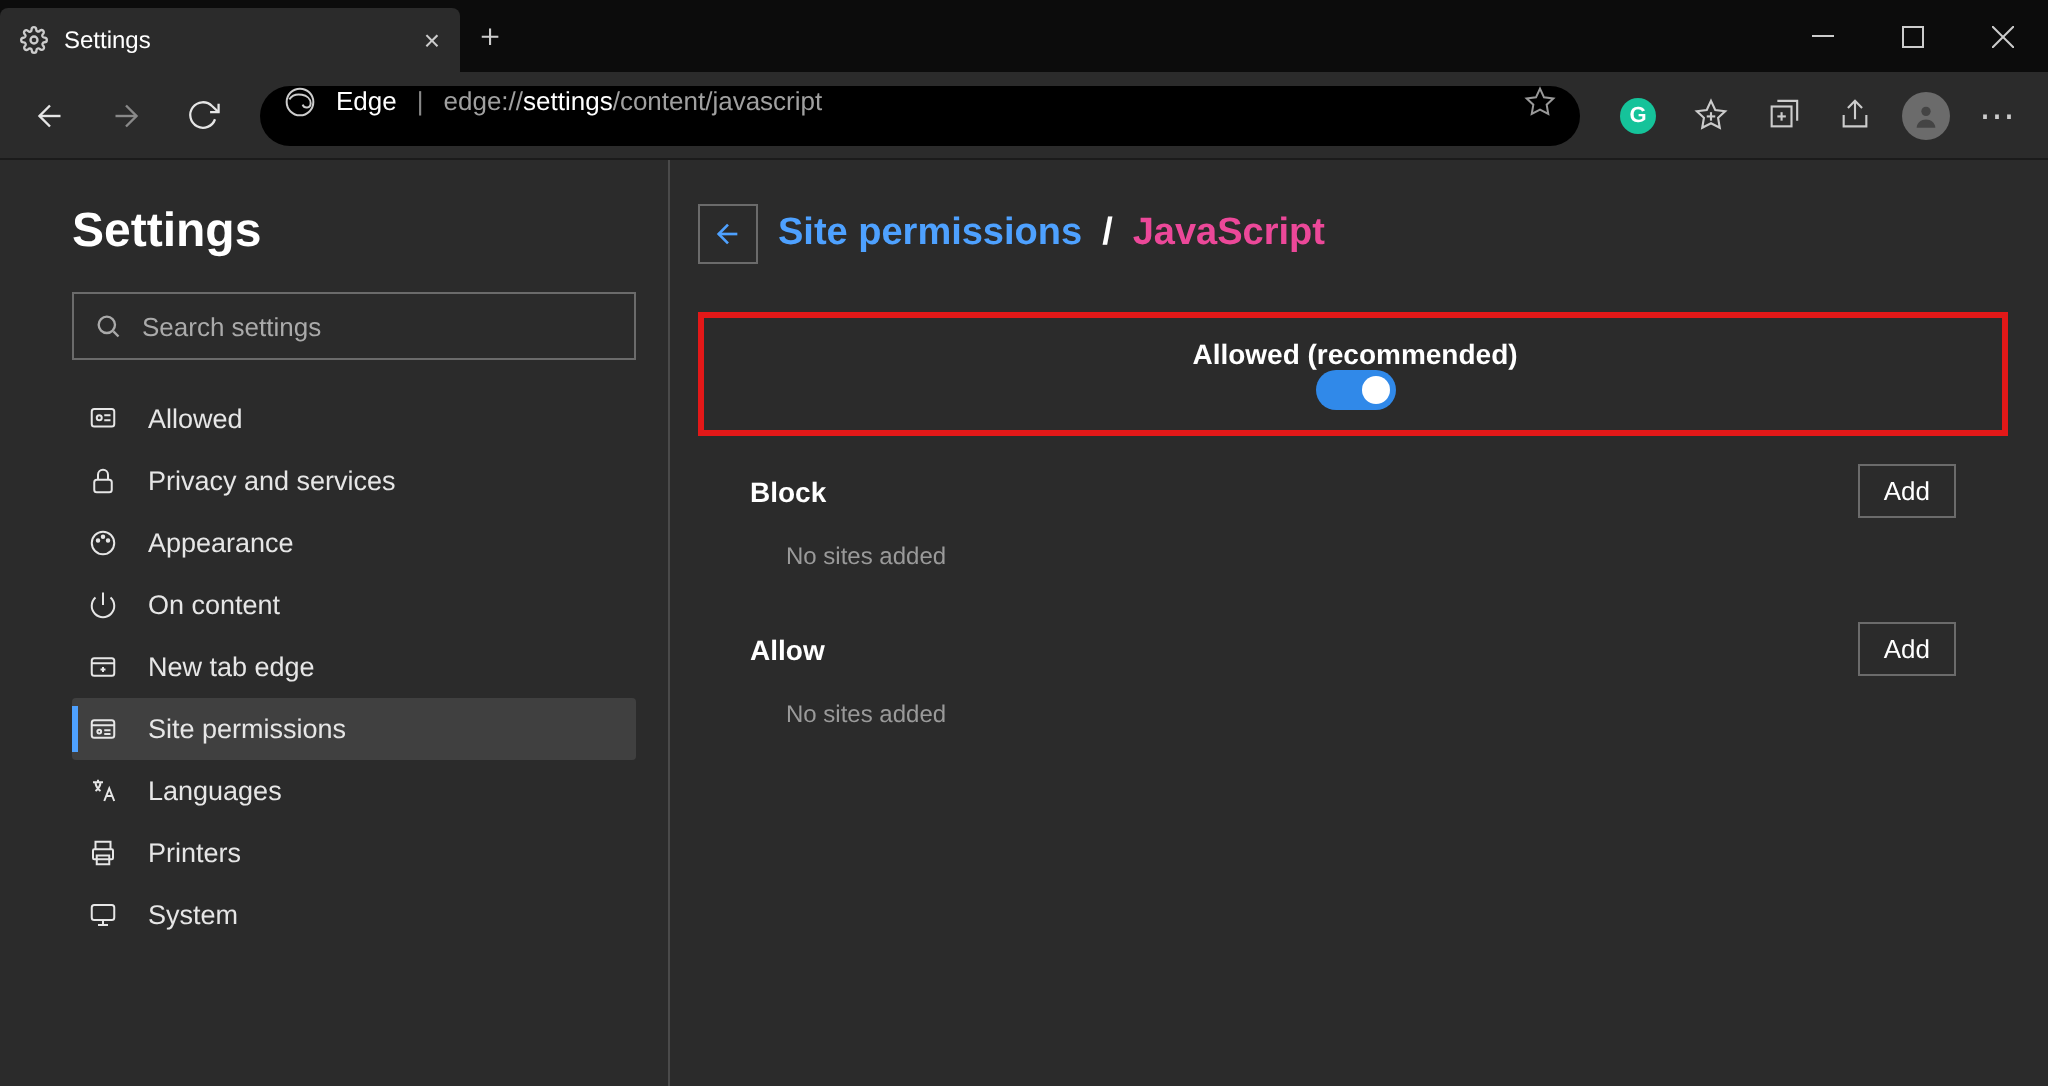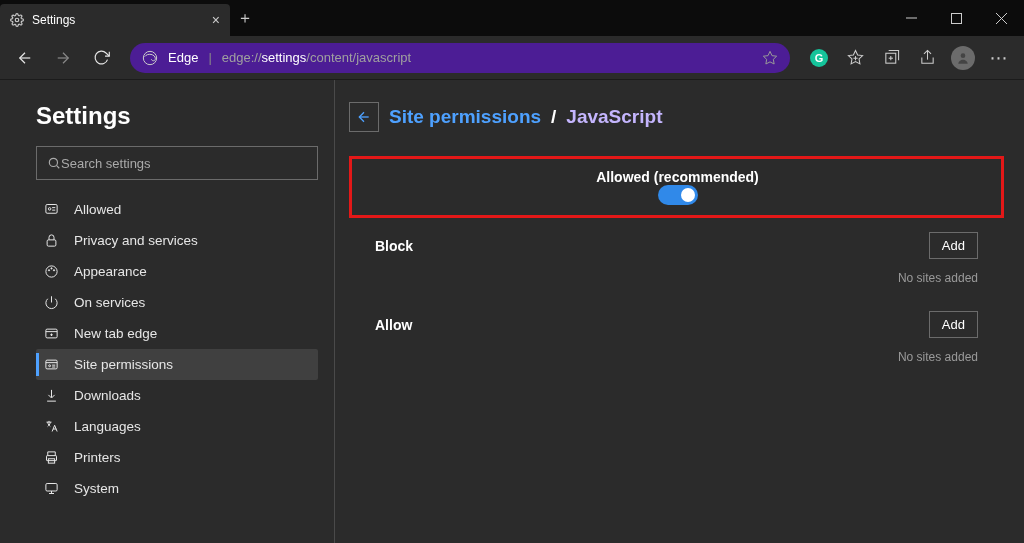--- a/index.html
+++ b/index.html
@@ -71,25 +71,25 @@
       height: 34px;
       display: flex;
       align-items: center;
       justify-content: center;
       color: #ccc;
       border-radius: 3px;
     }
     .addr {
       flex: 1;
       height: 30px;
-      background: #4c1d95;
+      background: #000000;
       border-radius: 15px;
       margin: 0 8px;
       display: flex;
-      align-items: center;
+      align-items: flex-start;
       padding: 0 12px;
       color: #cfcfcf;
       font-size: 13px;
       gap: 10px;
     }
     .addr .edge-label { color: #fff; font-weight: 500; }
     .addr .sep { color: #888; }
     .addr .path { color: #a0a0a0; }
     .addr .path .hl { color: #fff; }
     .addr .star { margin-left: auto; color: #888; }
@@ -111,20 +111,21 @@
       font-weight: 600;
       color: #fff;
       margin-bottom: 16px;
     }
     .search-box {
       display: flex;
       align-items: center;
       border: 1px solid #6b6b6b;
       height: 34px;
       padding: 0 10px;
+      gap: 10px;
       margin-bottom: 14px;
       color: #aaa;
     }
     .search-box input {
       background: transparent;
       border: none;
       outline: none;
       color: #e6e6e6;
       font-size: 13px;
       flex: 1;
@@ -169,21 +170,21 @@
       width: 30px;
       height: 30px;
       border: 1px solid #6b6b6b;
       display: flex;
       align-items: center;
       justify-content: center;
       color: #4ea1ff;
     }
     .crumb-link { color: #4ea1ff; font-size: 19px; font-weight: 600; }
     .crumb-sep { color: #fff; font-size: 19px; font-weight:600; }
-    .crumb-cur { color: #c4b5fd; font-size: 19px; font-weight: 600; }
+    .crumb-cur { color: #ec4899; font-size: 19px; font-weight: 600; }
     .highlight-row {
       border: 3px solid #e31818;
       display: flex;
       align-items: center;
       justify-content: space-between;
       padding: 10px 10px 10px 12px;
       margin-bottom: 14px;
       flex-direction: column;
     }
     .highlight-row .label {
@@ -227,21 +228,20 @@
       border: 1px solid #6b6b6b;
       padding: 5px 12px;
       color: #fff;
       font-size: 13px;
       background: transparent;
     }
     .empty {
       color: #9a9a9a;
       font-size: 12px;
       padding-left: 18px;
-      text-align: right;
     }
     svg { display: block; }
     .gram {
       width: 18px; height: 18px; border-radius: 50%;
       background: #15c39a; color: #fff;
       display:flex;align-items:center;justify-content:center;
       font-size: 11px; font-weight:700;
     }
     .avatar {
       width: 24px; height: 24px; border-radius:50%;
@@ -402,21 +402,21 @@
         </span>
       <span>Appearance</span>
     </div>
     <div class="nav-item">
       <span class="nav-icon">
           <svg width="15" height="15" viewBox="0 0 24 24" fill="none" stroke="#e6e6e6" stroke-width="1.6">
             <path d="M18 6a9 9 0 1 1-12 0"></path>
             <line x1="12" y1="2" x2="12" y2="12"></line>
           </svg>
         </span>
-      <span>On services</span>
+      <span>On content</span>
     </div>
     <div class="nav-item">
       <span class="nav-icon">
           <svg width="15" height="15" viewBox="0 0 24 24" fill="none" stroke="#e6e6e6" stroke-width="1.6">
             <rect x="3" y="5" width="18" height="14" rx="2"></rect>
             <line x1="3" y1="9" x2="21" y2="9"></line>
             <line x1="12" y1="12" x2="12" y2="16"></line>
             <line x1="10" y1="14" x2="14" y2="14"></line>
           </svg>
         </span>
@@ -425,30 +425,20 @@
     <div class="nav-item active">
       <span class="nav-icon">
           <svg width="15" height="15" viewBox="0 0 24 24" fill="none" stroke="#e6e6e6" stroke-width="1.6">
             <rect x="3" y="5" width="18" height="14" rx="2"></rect>
             <line x1="3" y1="9" x2="21" y2="9"></line>
             <circle cx="9" cy="14" r="1.5"></circle>
             <path d="M13 13h5M13 16h5"></path>
           </svg>
         </span>
       <span>Site permissions</span>
-    </div>
-    <div class="nav-item">
-      <span class="nav-icon">
-          <svg width="15" height="15" viewBox="0 0 24 24" fill="none" stroke="#e6e6e6" stroke-width="1.6">
-            <path d="M12 3v12"></path>
-            <path d="M7 11l5 5 5-5"></path>
-            <path d="M5 21h14"></path>
-          </svg>
-        </span>
-      <span>Downloads</span>
     </div>
     <div class="nav-item">
       <span class="nav-icon">
           <svg width="15" height="15" viewBox="0 0 24 24" fill="none" stroke="#e6e6e6" stroke-width="1.6">
             <path d="M4 5h8M8 3v2M6 5c0 4 4 7 4 7M10 5c0 4-4 7-4 7"></path>
             <path d="M13 20l4-10 4 10M14.5 16h5"></path>
           </svg>
         </span>
       <span>Languages</span>
     </div>

